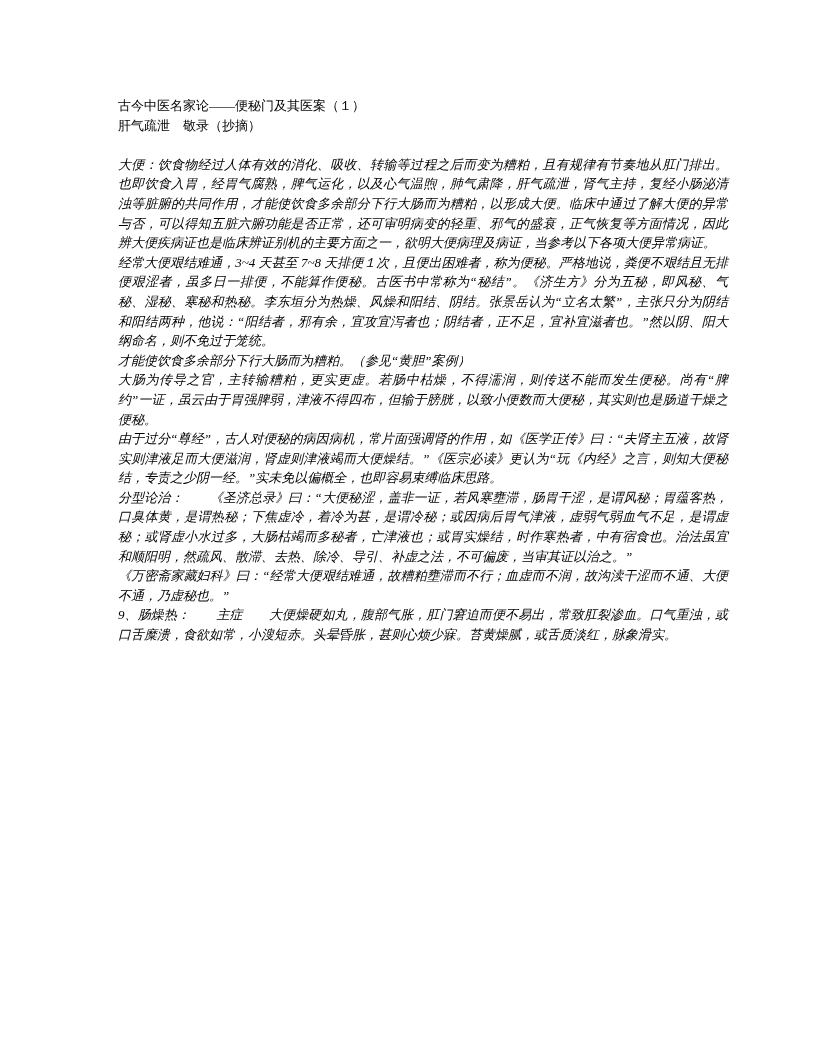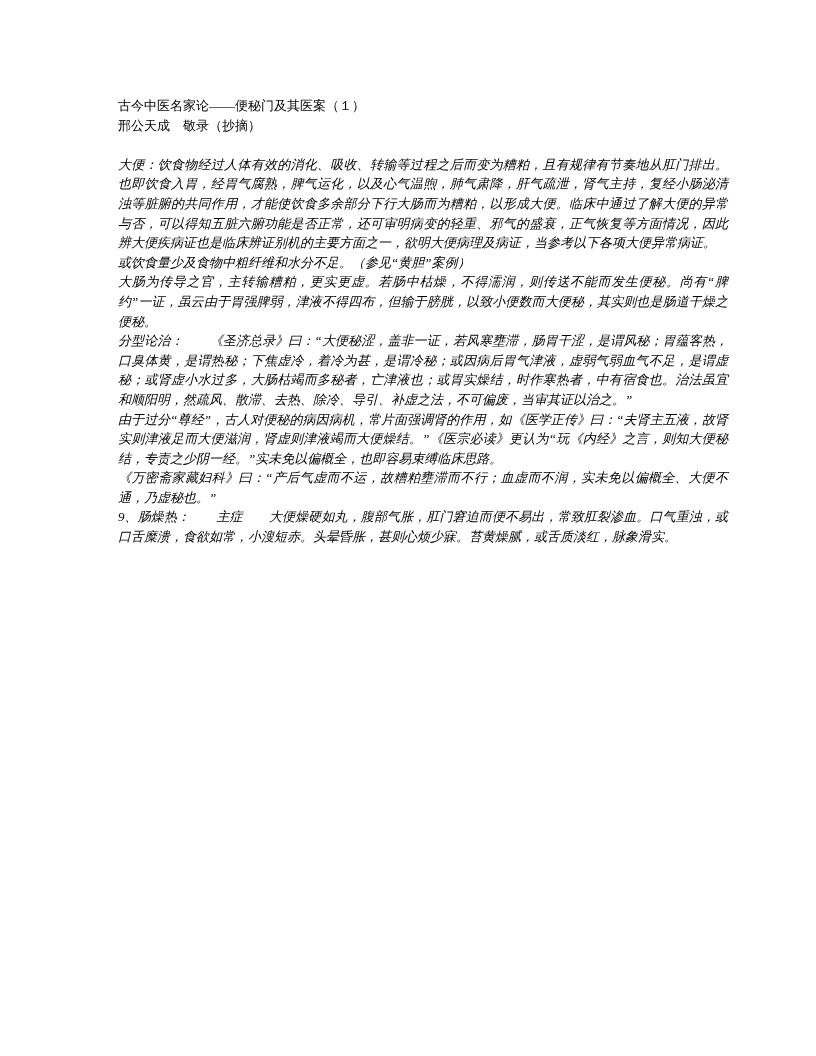--- a/index.html
+++ b/index.html
@@ -42,23 +42,24 @@
     margin: 0;
     font-style: italic;
   }
 </style>
 </head>
 <body>
 
 <div class="page">
   <div class="doc">
     <p class="title-line">古今中医名家论——便秘门及其医案（１）</p>
-    <p class="title-line">邢公天成　敬录（抄摘）</p>
+    <p class="title-line">肝气疏泄　敬录（抄摘）</p>
     <div class="blank"></div>
     <p class="para">大便：饮食物经过人体有效的消化、吸收、转输等过程之后而变为糟粕，且有规律有节奏地从肛门排出。也即饮食入胃，经胃气腐熟，脾气运化，以及心气温煦，肺气肃降，肝气疏泄，肾气主持，复经小肠泌清浊等脏腑的共同作用，才能使饮食多余部分下行大肠而为糟粕，以形成大便。临床中通过了解大便的异常与否，可以得知五脏六腑功能是否正常，还可审明病变的轻重、邪气的盛衰，正气恢复等方面情况，因此辨大便疾病证也是临床辨证别机的主要方面之一，欲明大便病理及病证，当参考以下各项大便异常病证。</p>
-    <p class="para">或饮食量少及食物中粗纤维和水分不足。（参见“黄胆”案例）</p>
+    <p class="para">经常大便艰结难通，3~4 天甚至 7~8 天排便１次，且便出困难者，称为便秘。严格地说，粪便不艰结且无排便艰涩者，虽多日一排便，不能算作便秘。古医书中常称为“秘结”。《济生方》分为五秘，即风秘、气秘、湿秘、寒秘和热秘。李东垣分为热燥、风燥和阳结、阴结。张景岳认为“立名太繁”，主张只分为阴结和阳结两种，他说：“阳结者，邪有余，宜攻宜泻者也；阴结者，正不足，宜补宜滋者也。”然以阴、阳大纲命名，则不免过于笼统。</p>
+    <p class="para">才能使饮食多余部分下行大肠而为糟粕。（参见“黄胆”案例）</p>
     <p class="para">大肠为传导之官，主转输糟粕，更实更虚。若肠中枯燥，不得濡润，则传送不能而发生便秘。尚有“脾约”一证，虽云由于胃强脾弱，津液不得四布，但输于膀胱，以致小便数而大便秘，其实则也是肠道干燥之便秘。</p>
+    <p class="para">由于过分“尊经”，古人对便秘的病因病机，常片面强调肾的作用，如《医学正传》曰：“夫肾主五液，故肾实则津液足而大便滋润，肾虚则津液竭而大便燥结。”《医宗必读》更认为“玩《内经》之言，则知大便秘结，专责之少阴一经。”实未免以偏概全，也即容易束缚临床思路。</p>
     <p class="para">分型论治：　　《圣济总录》曰：“大便秘涩，盖非一证，若风寒壅滞，肠胃干涩，是谓风秘；胃蕴客热，口臭体黄，是谓热秘；下焦虚冷，着冷为甚，是谓冷秘；或因病后胃气津液，虚弱气弱血气不足，是谓虚秘；或肾虚小水过多，大肠枯竭而多秘者，亡津液也；或胃实燥结，时作寒热者，中有宿食也。治法虽宜和顺阳明，然疏风、散滞、去热、除冷、导引、补虚之法，不可偏废，当审其证以治之。”</p>
-    <p class="para">由于过分“尊经”，古人对便秘的病因病机，常片面强调肾的作用，如《医学正传》曰：“夫肾主五液，故肾实则津液足而大便滋润，肾虚则津液竭而大便燥结。”《医宗必读》更认为“玩《内经》之言，则知大便秘结，专责之少阴一经。”实未免以偏概全，也即容易束缚临床思路。</p>
-    <p class="para">《万密斋家藏妇科》曰：“产后气虚而不运，故糟粕壅滞而不行；血虚而不润，实未免以偏概全、大便不通，乃虚秘也。”</p>
+    <p class="para">《万密斋家藏妇科》曰：“经常大便艰结难通，故糟粕壅滞而不行；血虚而不润，故沟渎干涩而不通、大便不通，乃虚秘也。”</p>
     <p class="para">9、肠燥热：　　主症　　大便燥硬如丸，腹部气胀，肛门窘迫而便不易出，常致肛裂渗血。口气重浊，或口舌糜溃，食欲如常，小溲短赤。头晕昏胀，甚则心烦少寐。苔黄燥腻，或舌质淡红，脉象滑实。</p>
   </div>
 </div>
 
 </body></html>

